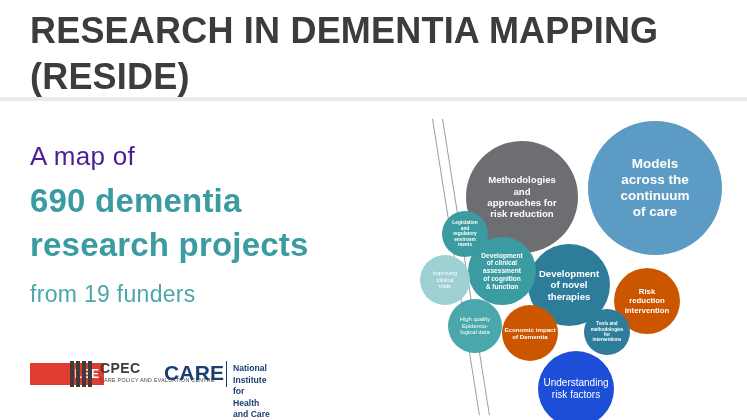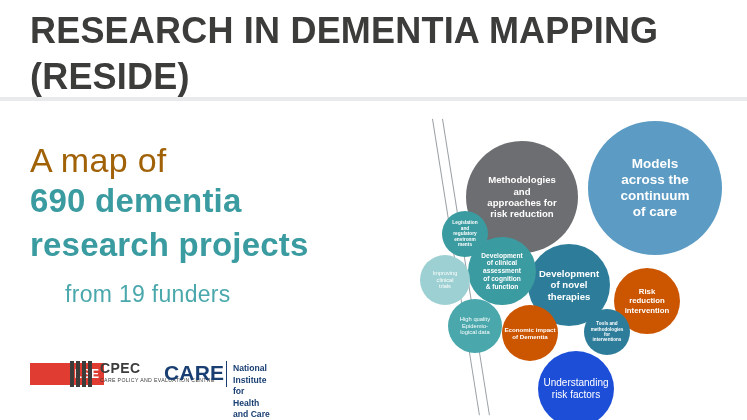--- a/index.html
+++ b/index.html
@@ -57,22 +57,22 @@
     left: 0;
     top: 101px;
     width: 410px;
     height: 319px;
     background: #ffffff;
   }
   .lead-line1 {
     position: absolute;
     left: 30px;
     top: 40px;
-    font-size: 34px;
-    color: #a16207;
+    font-size: 26px;
+    color: #4c1d95;
     letter-spacing: 0.3px;
   }
   .lead-big {
     position: absolute;
     left: 30px;
     top: 78px;
     width: 370px;
     font-size: 33px;
     font-weight: bold;
     line-height: 1.32;
@@ -80,21 +80,20 @@
     letter-spacing: 0.2px;
     white-space: pre-line;
   }
   .lead-sub {
     position: absolute;
     left: 30px;
     top: 180px;
     font-size: 23px;
     color: #4aa8ac;
     letter-spacing: 0.3px;
-    margin-left: 35px;
   }
 
   
   .logos {
     position: absolute;
     left: 30px;
     top: 258px;
     height: 40px;
   }
   .logo-lse {

